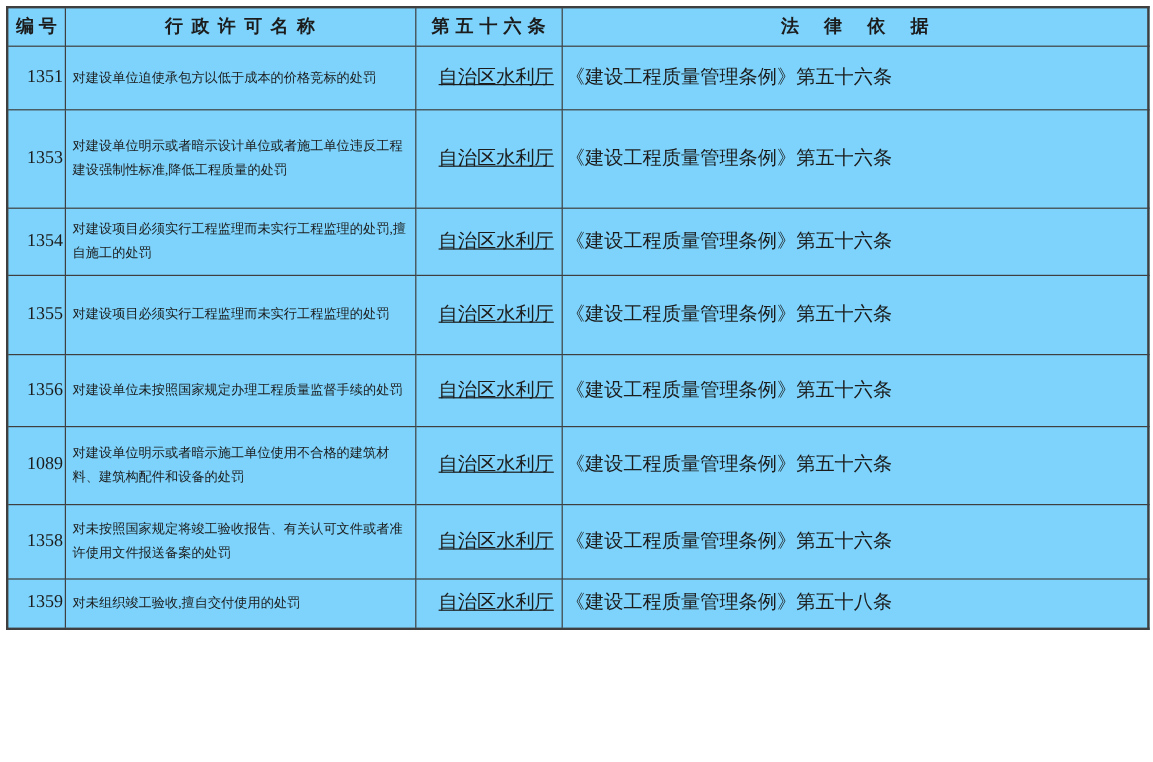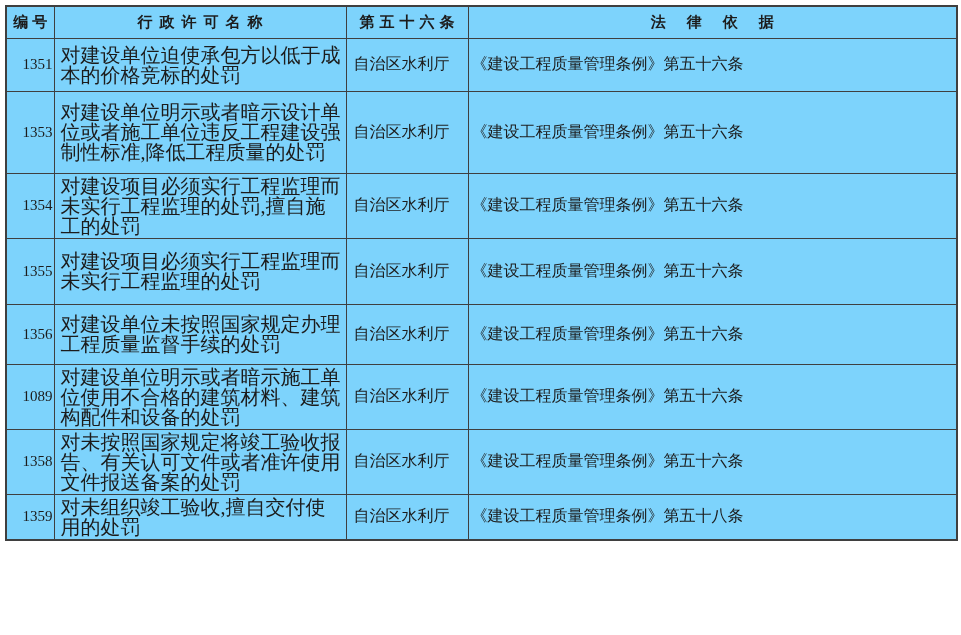--- a/index.html
+++ b/index.html
@@ -48,29 +48,30 @@
   th.h2 { letter-spacing: 7px;  text-indent: 7px; }
   th.h3 { letter-spacing: 5px;  text-indent: 5px; }
   th.h4 { letter-spacing: 21px; text-indent: 21px; }
 
   
   td.cid {
     text-align: right;
     font-size: 15px;
   }
   td.cname {
-    font-size: 20px;
+    font-size: 11px;
     line-height: 20px;
     padding: 2px 4px 2px 6px;
     text-align: left;
   }
   td.cagency {
     font-size: 16px;
-    padding: 2px 2px 2px 7px;
+    padding: 2px 2px 2px 19px;
     white-space: nowrap;
+    text-decoration: underline;
   }
   td.clegal {
     font-size: 16px;
     padding: 2px 2px 2px 3px;
     white-space: nowrap;
   }
 
   
   tr.r0  td { height: 53px; }
   tr.r1  td { height: 47px; }

